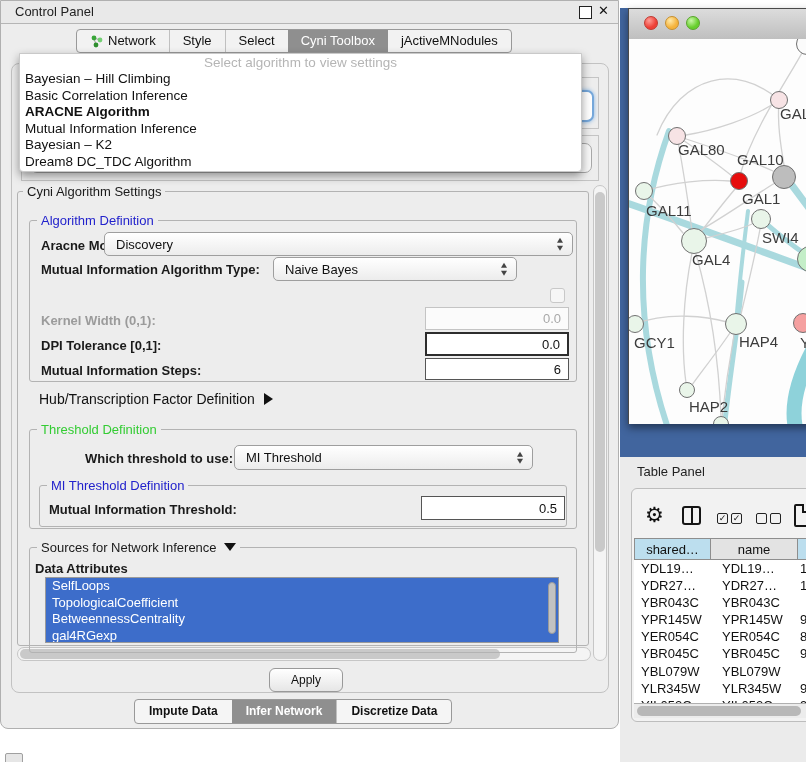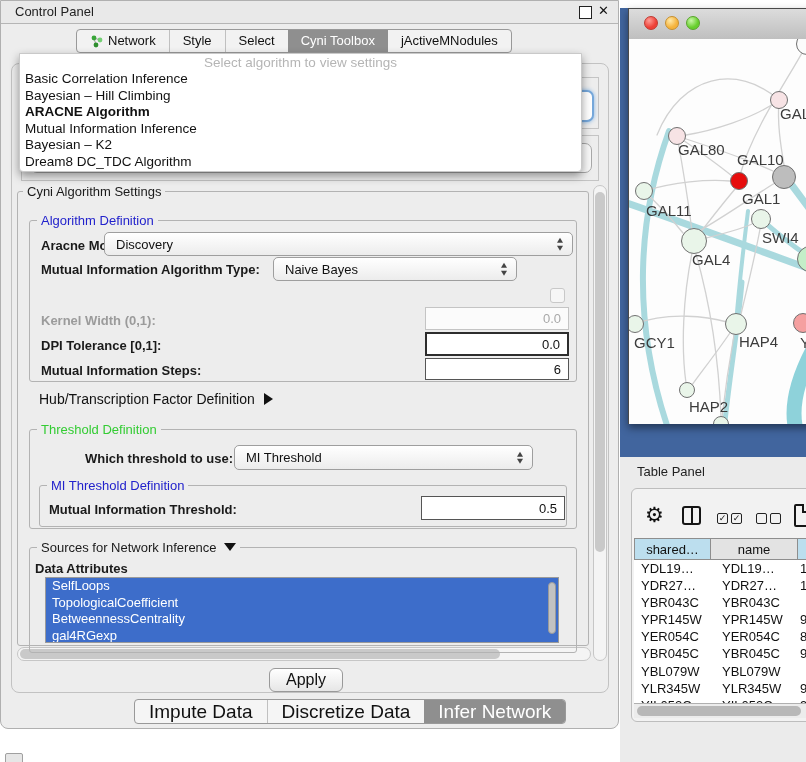--- a/index.html
+++ b/index.html
@@ -62,24 +62,24 @@
   .tri-down{display:inline-block;width:0;height:0;border-left:6px solid transparent;border-right:6px solid transparent;
       border-top:8px solid #111;margin-left:7px;vertical-align:1px;}
   .hub-row{position:absolute;left:38px;top:390px;font-size:14px;color:#111;}
   
   .listbox{position:absolute;left:44px;top:576px;width:514px;height:66px;background:#fff;border:1px solid #9a9a9a;
       overflow:hidden;box-sizing:border-box;}
   .listrow{height:16.5px;line-height:16.5px;background:#3d6dca;color:#fff;font-size:13px;padding-left:6px;}
   .list-thumb{position:absolute;right:2px;top:4px;width:8px;height:52px;background:#c2c2c2;border-radius:4px;border:1px solid #9a9a9a;box-sizing:border-box;}
   
   .apply-btn{position:absolute;left:268px;top:667px;width:72px;height:22px;border:1px solid #999;border-radius:6px;
-      background:linear-gradient(#ffffff,#e6e6e6);font-size:16px;color:#111;display:flex;align-items:center;justify-content:center;}
+      background:linear-gradient(#ffffff,#e6e6e6);font-size:12px;color:#111;display:flex;align-items:center;justify-content:center;}
   .btabbar{position:absolute;left:133px;top:698px;height:23px;display:flex;border:1px solid #999;border-radius:4px;
       background:#f5f5f5;overflow:hidden;}
-  .btab{padding:0 14px;line-height:23px;font-size:19px;font-weight:normal;color:#111;}
+  .btab{padding:0 14px;line-height:23px;font-size:12px;font-weight:bold;color:#111;}
   .btab + .btab{border-left:1px solid #c0c0c0;}
   .btab.sel{background:#8f8f8f;color:#fff;border-left:none;}
   
   .popup{position:absolute;left:18px;top:52px;width:563px;height:119px;background:#fff;border:1px solid #c9c9c9;
       border-radius:0 0 4px 4px;box-shadow:0 4px 10px rgba(0,0,0,0.4);z-index:50;box-sizing:border-box;}
   .popup-ph{height:17px;line-height:17px;text-align:center;color:#b5b5b5;font-size:13.5px;}
   .pitem{height:16.5px;line-height:16.5px;padding-left:5px;font-size:13.5px;color:#111;white-space:nowrap;}
   .pitem.sel{font-weight:bold;}
   
   .desktop{position:absolute;left:620px;top:8px;width:186px;height:449px;background:#41659e;}
@@ -249,29 +249,29 @@
         <div class="listrow">gal4RGexp</div>
         <div class="list-thumb"></div>
       </div>
 
     <div class="apply-btn">
         <span>Apply</span>
       </div>
 
     <div class="btabbar" id="bottomTabs">
         <div class="btab">Impute Data</div>
+        <div class="btab sel">Infer Network</div>
         <div class="btab">Discretize Data</div>
-        <div class="btab sel">Infer Network</div>
       </div>
 
     <div class="popup">
       <div class="popup-ph">Select algorithm to view settings</div>
       <div id="popupItems">
+          <div class="pitem">Bayesian – Hill Climbing</div>
           <div class="pitem">Basic Correlation Inference</div>
-          <div class="pitem">Bayesian – Hill Climbing</div>
           <div class="pitem sel">ARACNE Algorithm</div>
           <div class="pitem">Mutual Information Inference</div>
           <div class="pitem">Bayesian – K2</div>
           <div class="pitem">Dream8 DC_TDC Algorithm</div>
         </div>
     </div>
   </div>
 
   <div class="desktop"></div>
 

